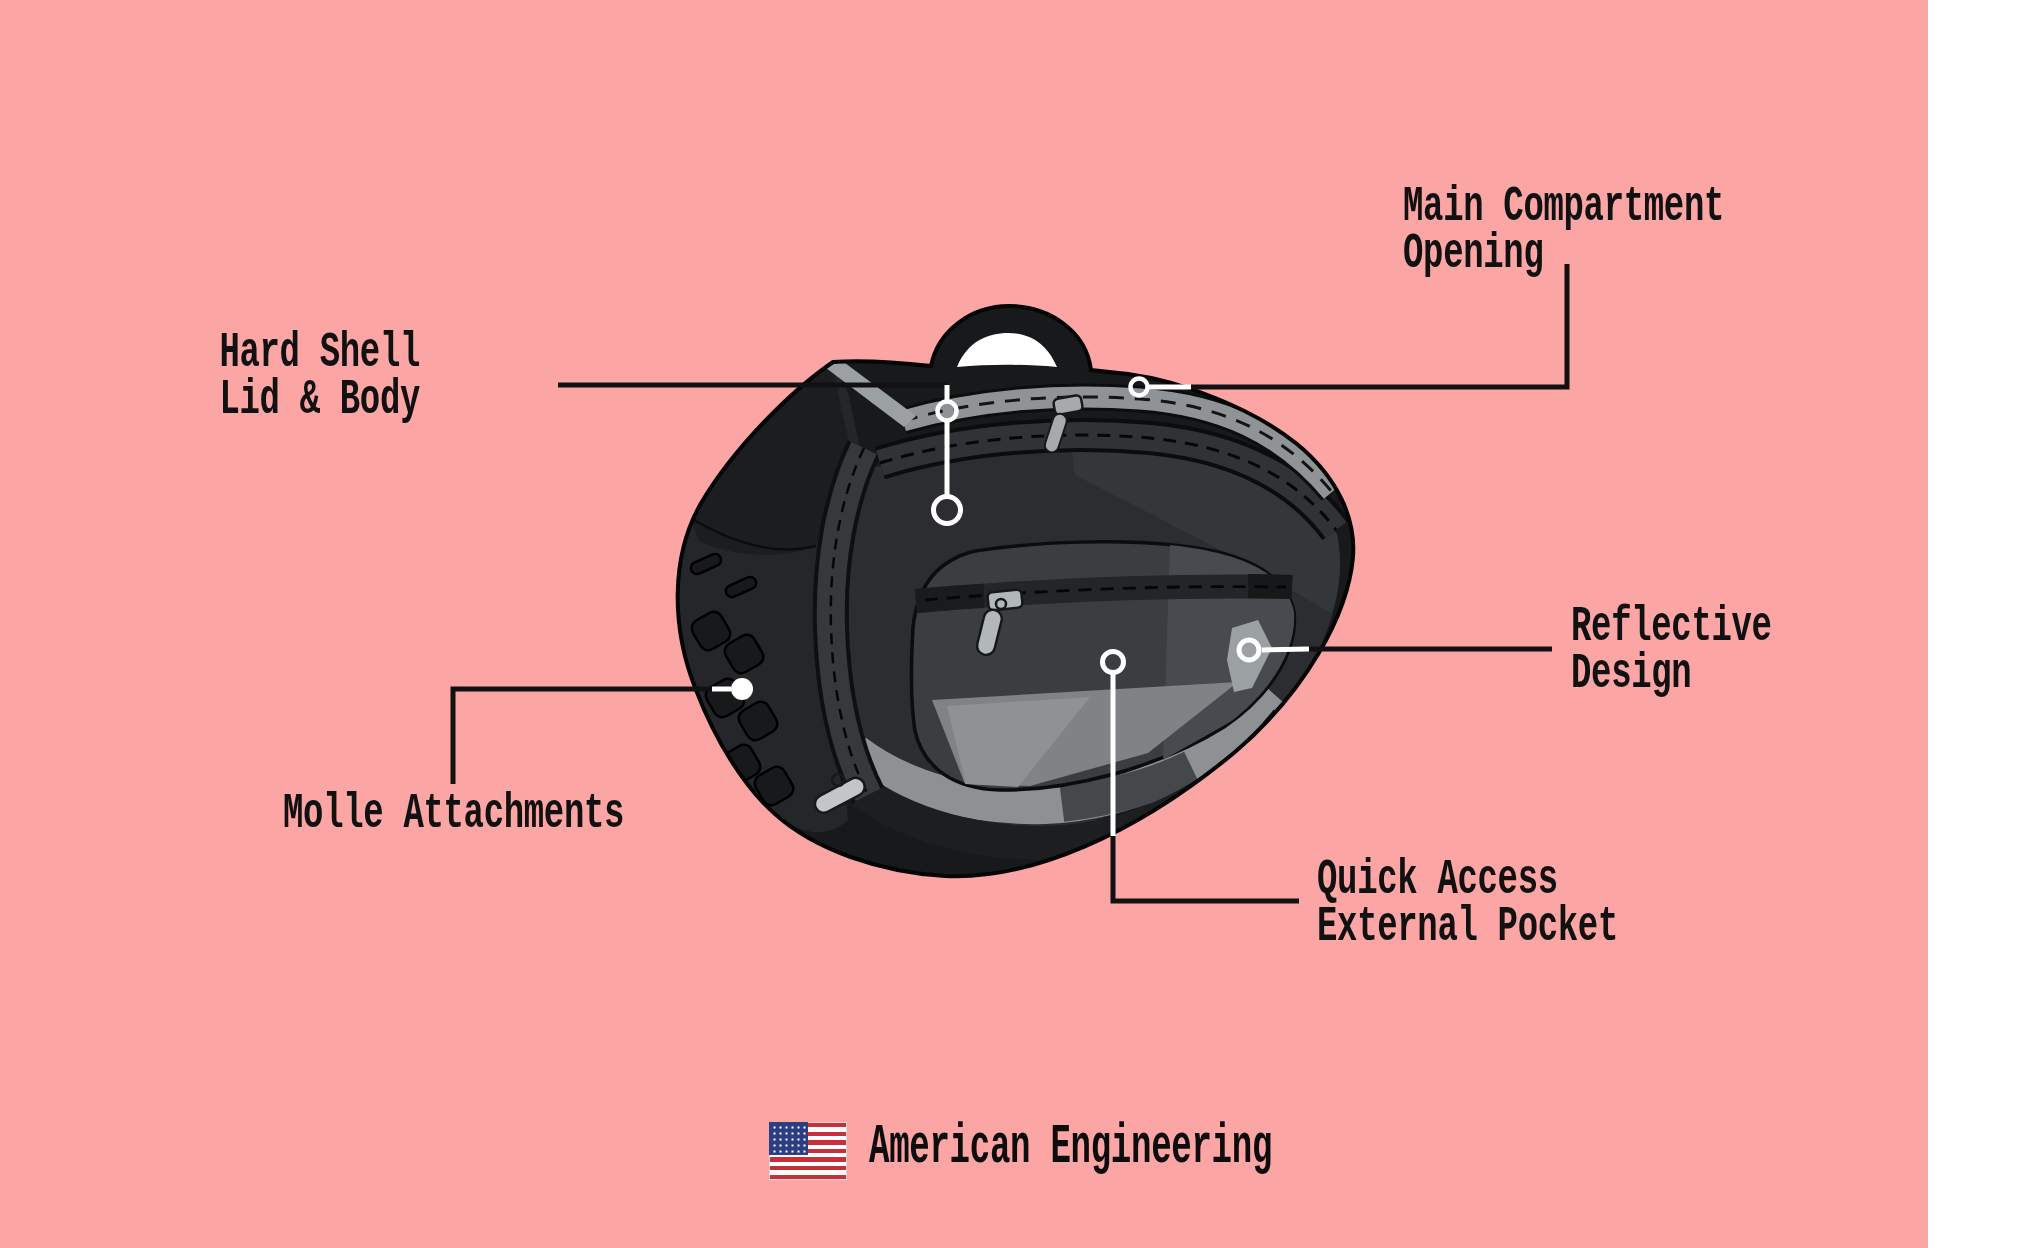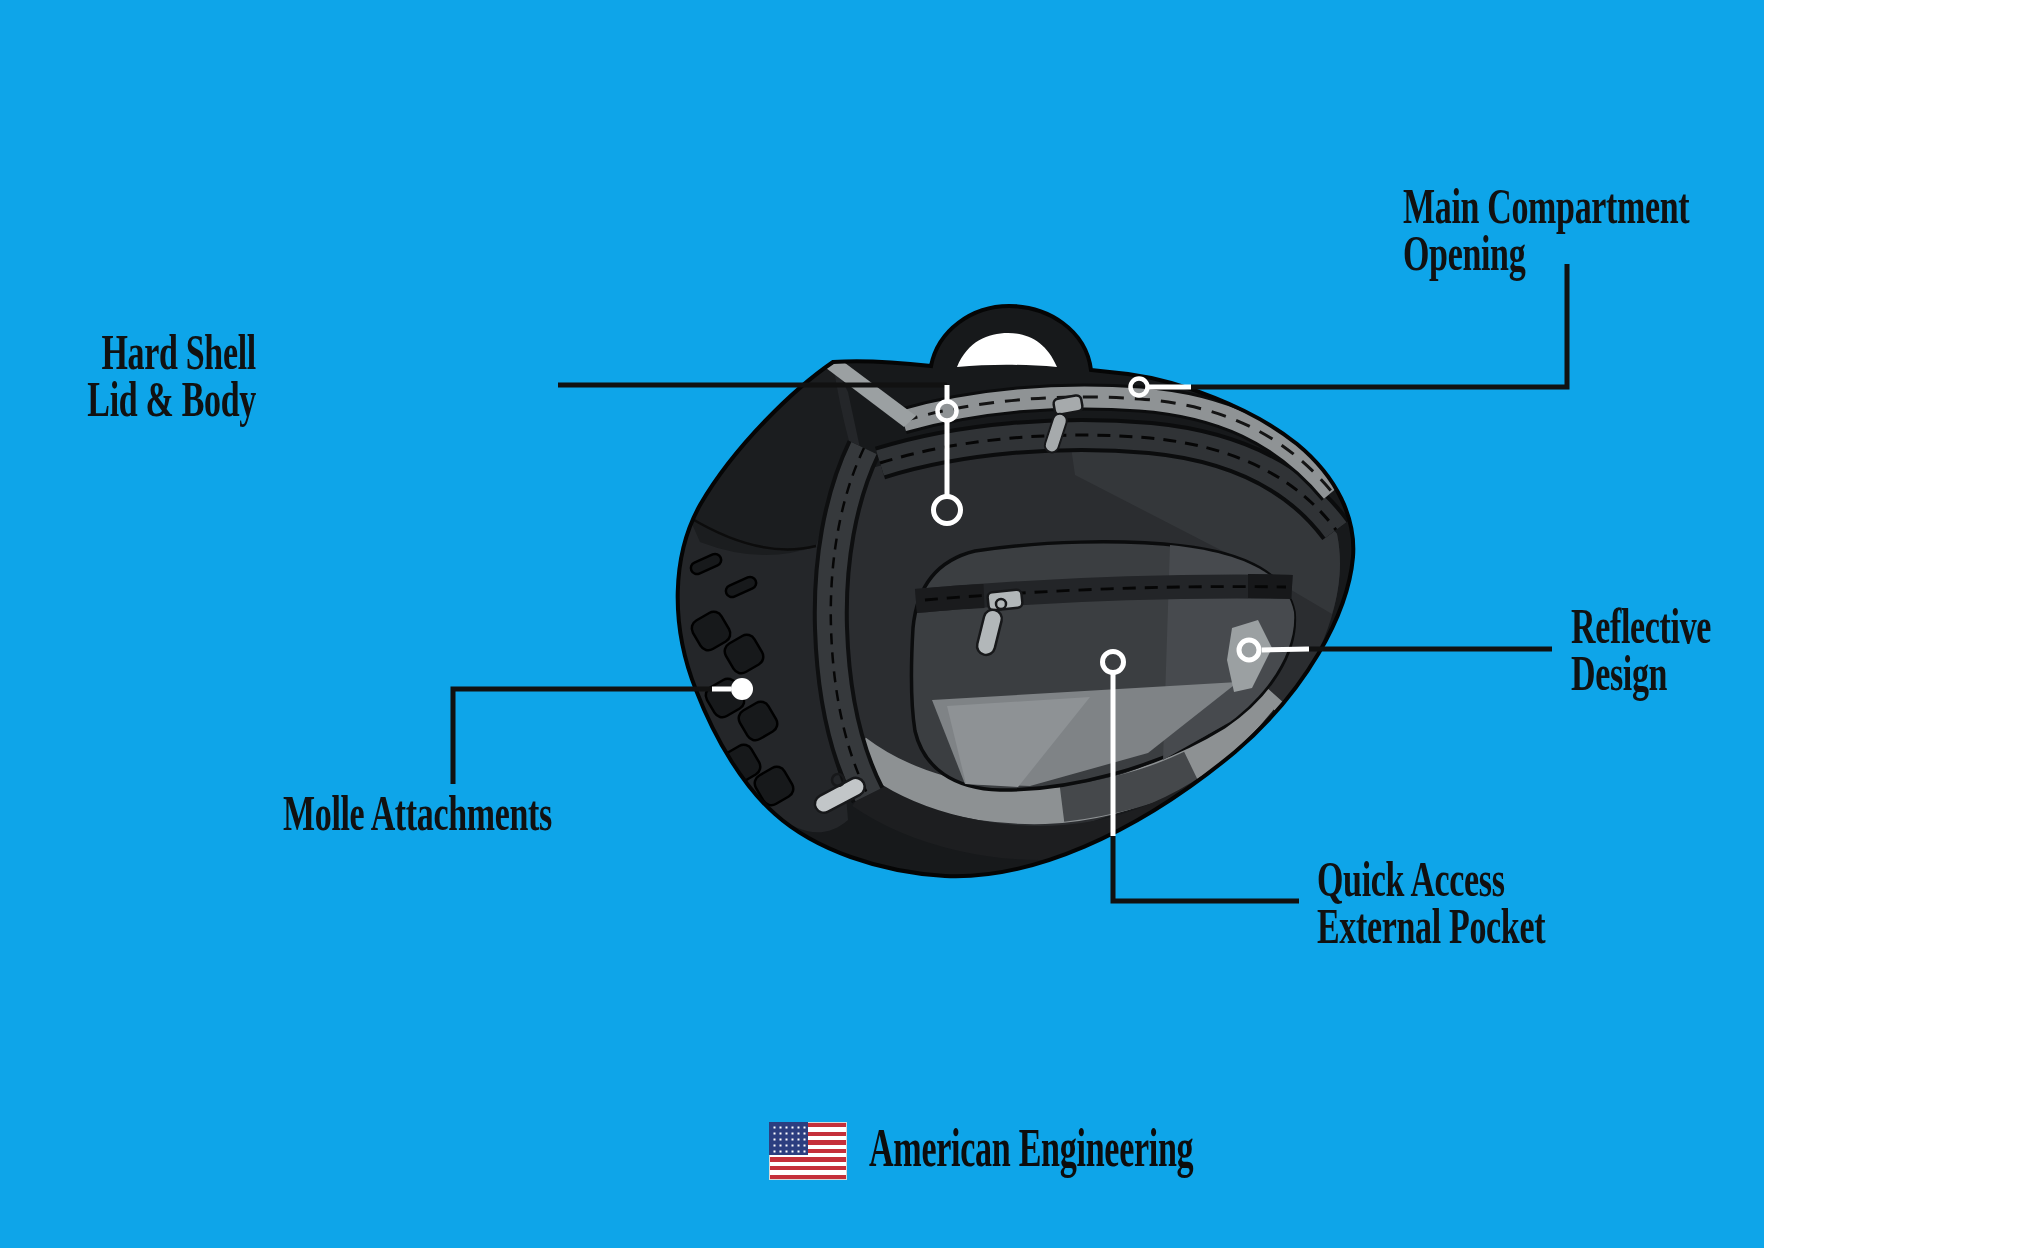--- a/index.html
+++ b/index.html
@@ -1,17 +1,17 @@
 <!DOCTYPE html>
 <html><head>
 <meta charset="utf-8">
 <style>
   html,body{margin:0;padding:0;background:#ffffff;}
-  .canvas{position:relative;width:1764px;height:1248px;background:#0ea5e9;overflow:hidden;
-          font-family:Liberation Serif, serif;}
+  .canvas{position:relative;width:1928px;height:1248px;background:#fca5a5;overflow:hidden;
+          font-family:Liberation Mono, monospace;}
   .bag-svg{position:absolute;left:0;top:0;}
   .label{position:absolute;font-weight:700;color:#111111;font-size:50px;line-height:47px;
          letter-spacing:-0.5px;transform:scaleX(0.68);transform-origin:left top;white-space:nowrap;}
   .label.right{text-align:right;transform-origin:right top;}
   .label div{white-space:nowrap;}
   .footer-text{position:absolute;left:869px;top:1118px;font-weight:700;color:#0d0d0d;
          font-size:55px;line-height:60px;letter-spacing:-0.5px;transform:scaleX(0.62);
          transform-origin:left top;white-space:nowrap;}
   .flag{position:absolute;left:769px;top:1122px;width:76px;height:56px;border:1px solid #d8d8d8;
         background:repeating-linear-gradient(180deg,#c5303a 0px,#c5303a 4.31px,#ffffff 4.31px,#ffffff 8.62px);}

